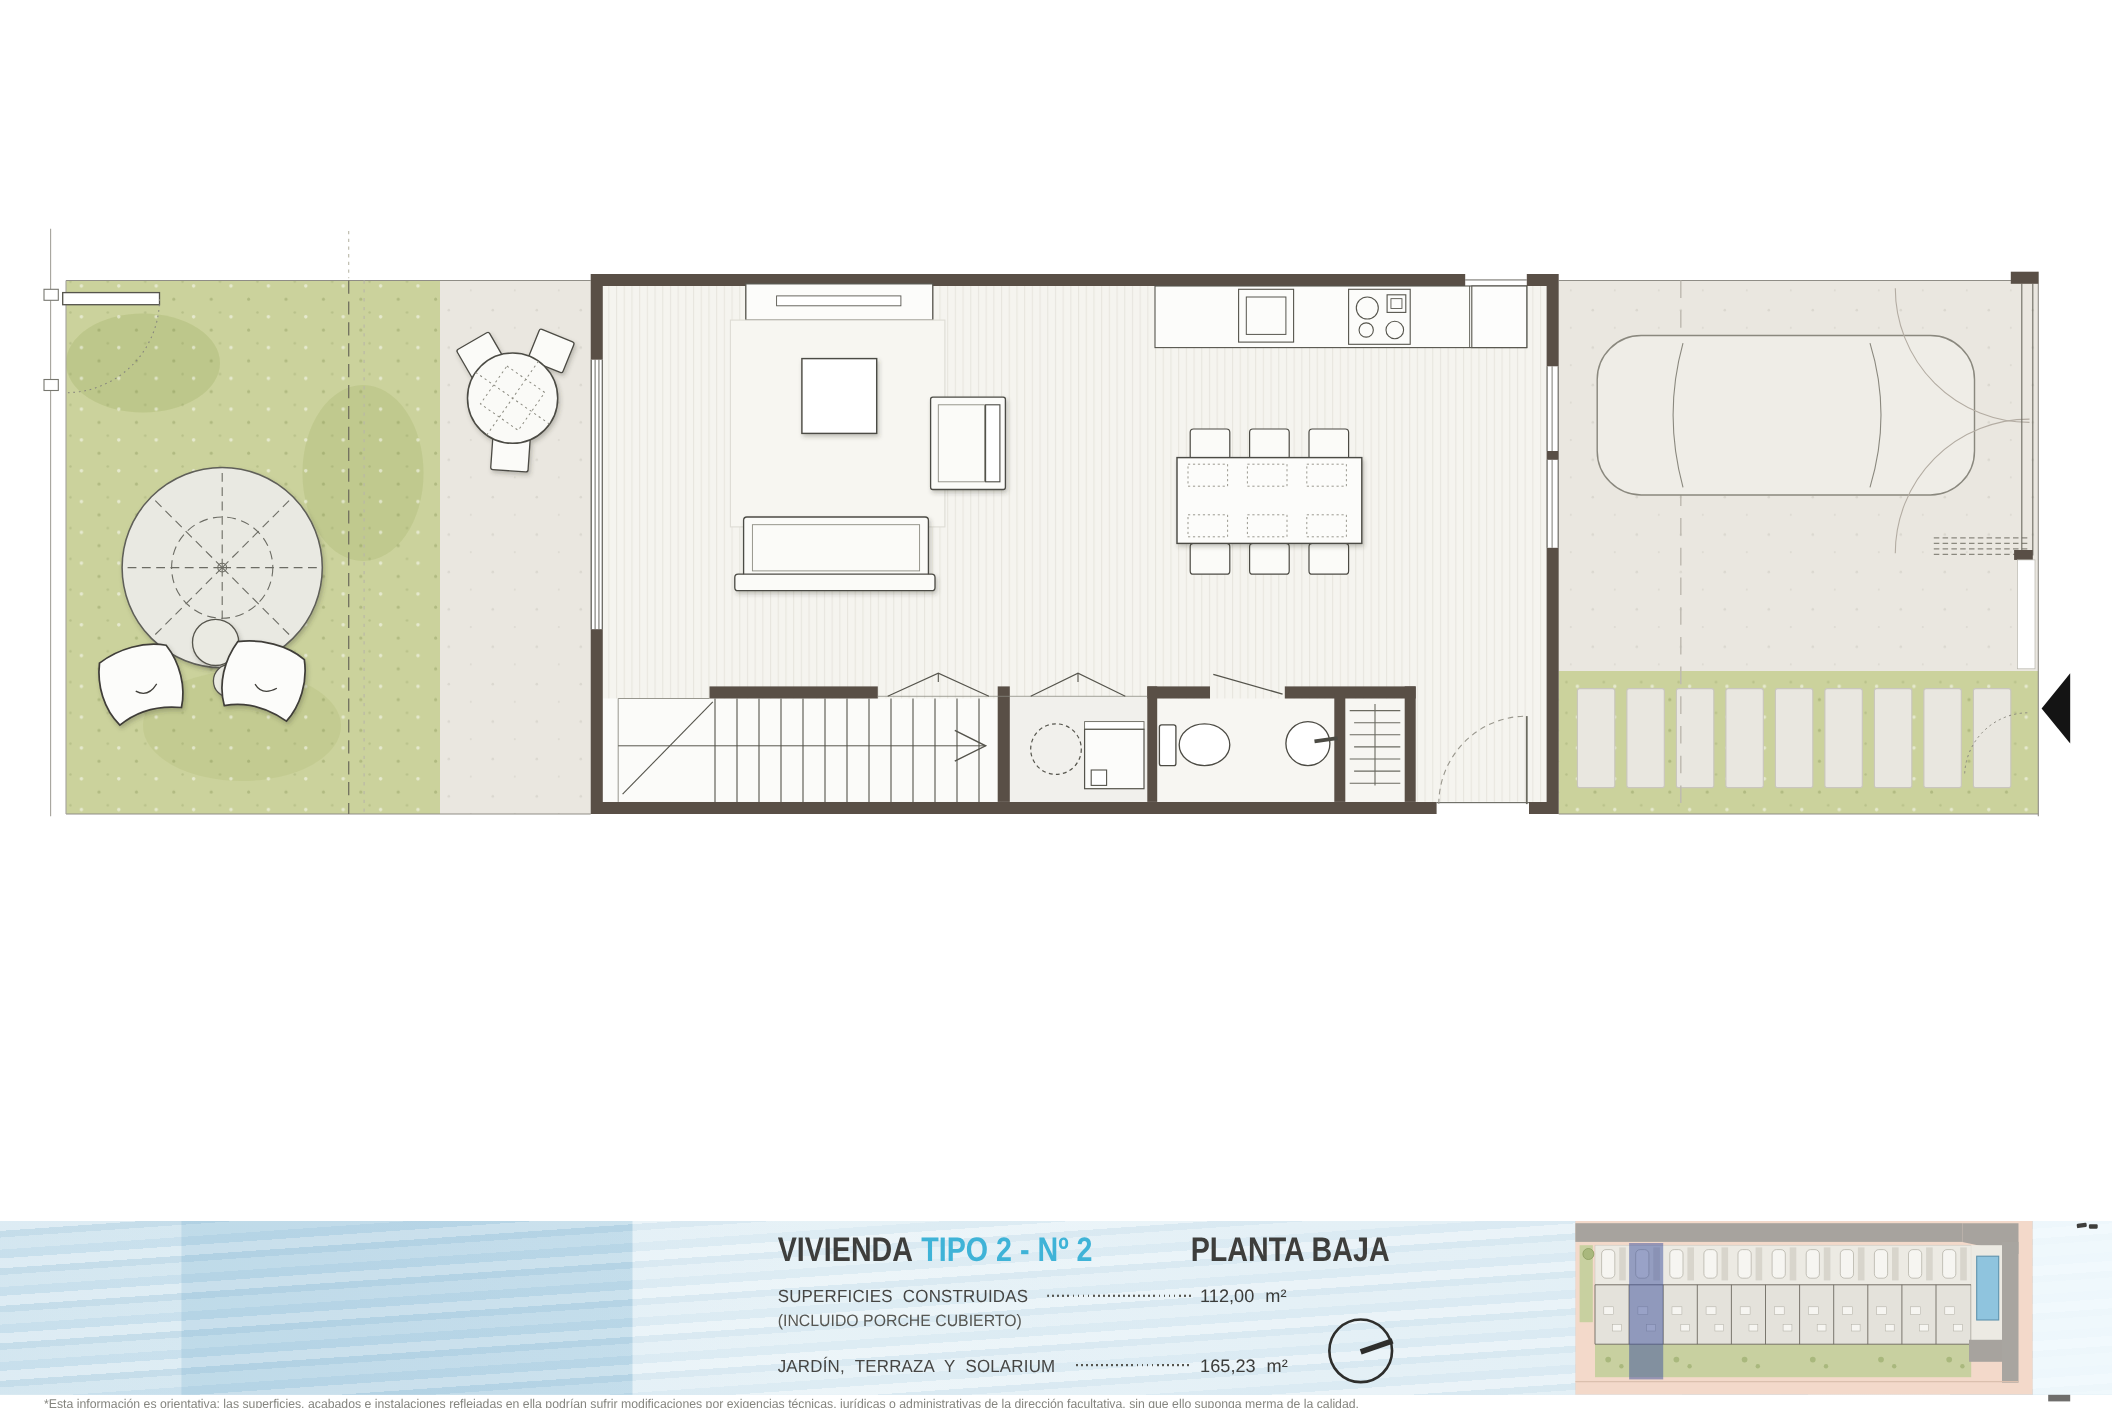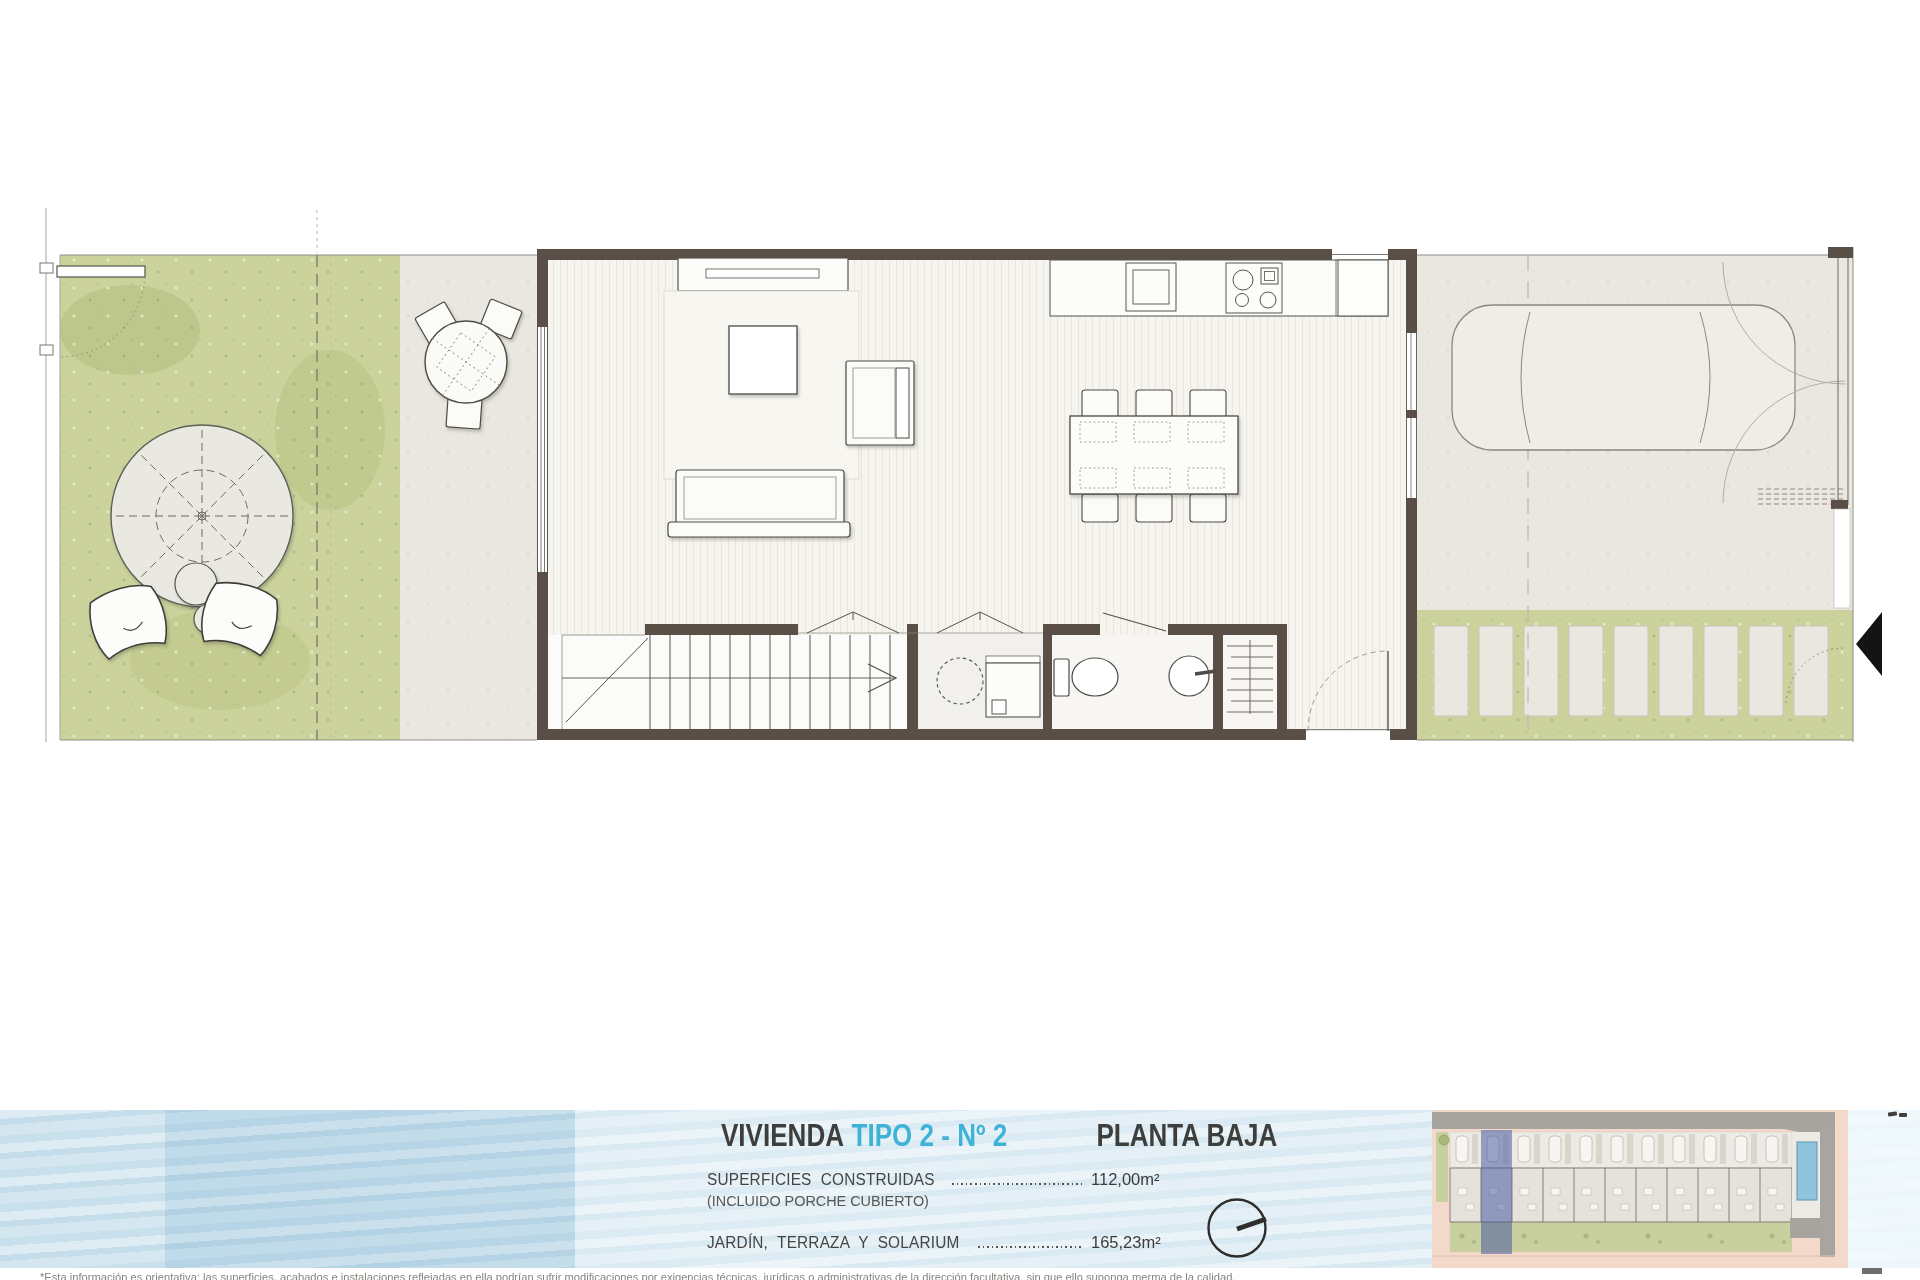--- a/index.html
+++ b/index.html
@@ -16,33 +16,33 @@
         rgba(255,255,255,.10) 15px 26px, rgba(170,205,226,.28) 26px 34px),
       linear-gradient(90deg, rgba(180,212,230,.25), rgba(222,240,248,.25) 40%, rgba(185,214,230,.25));
   }
   .patch{position:absolute;top:0;height:158px;}
   .patch.a{left:0;width:165px;background:rgba(255,255,255,.15);}
   .patch.b{left:165px;width:410px;background:rgba(140,185,212,.22);}
   .patch.c{left:575px;width:857px;background:rgba(255,255,255,.40);}
   .patch.d{left:1848px;width:72px;background:rgba(244,251,254,.88);}
 
   .title-row{position:absolute;left:707px;top:10px;width:556px;display:flex;
-    justify-content:space-between;align-items:flex-start;margin-left:14px;}
+    justify-content:space-between;align-items:flex-start;}
   .big{font-size:31px;font-weight:700;line-height:1.0;white-space:nowrap;color:#3e3e3c;}
   .big .cond{display:inline-block;transform:scaleX(.84);transform-origin:left;}
   .plan-label .cond{transform-origin:right;}
   .accent{color:#3fb3d7;margin-left:9px;}
 
   .areas{position:absolute;left:707px;top:60px;width:472px;color:#454543;}
-  .arow{display:flex;align-items:flex-end;}
+  .arow{display:flex;align-items:center;}
   .alabel{font-size:16px;font-weight:400;letter-spacing:.2px;word-spacing:5px;white-space:nowrap;
     display:inline-block;transform:scaleX(.96);transform-origin:left;}
   .leader{flex:1;height:2px;margin:0 8px 4px 8px;
     background:repeating-linear-gradient(90deg,#55554f 0 1.6px,transparent 1.6px 4.6px);}
-  .val{width:88px;display:flex;gap:0;font-size:16.5px;white-space:nowrap;color:#3c3c3a;}
+  .val{width:88px;display:flex;gap:10px;font-size:16.5px;white-space:nowrap;color:#3c3c3a;}
   .anote{font-size:15px;color:#565652;margin-top:3px;white-space:nowrap;
     display:inline-block;transform:scaleX(.96);transform-origin:left;}
   .rowgap{height:23px;}
 
   .compass{position:absolute;left:1205px;top:84px;}
   .thumb{position:absolute;left:1432px;top:0px;}
 
   .page-mark{position:absolute;background:#3f3f3d;border-radius:1px;}
   .pm1{left:1888px;top:1112px;width:9px;height:4px;transform:rotate(-8deg);}
   .pm2{left:1899px;top:1113px;width:8px;height:4px;}

